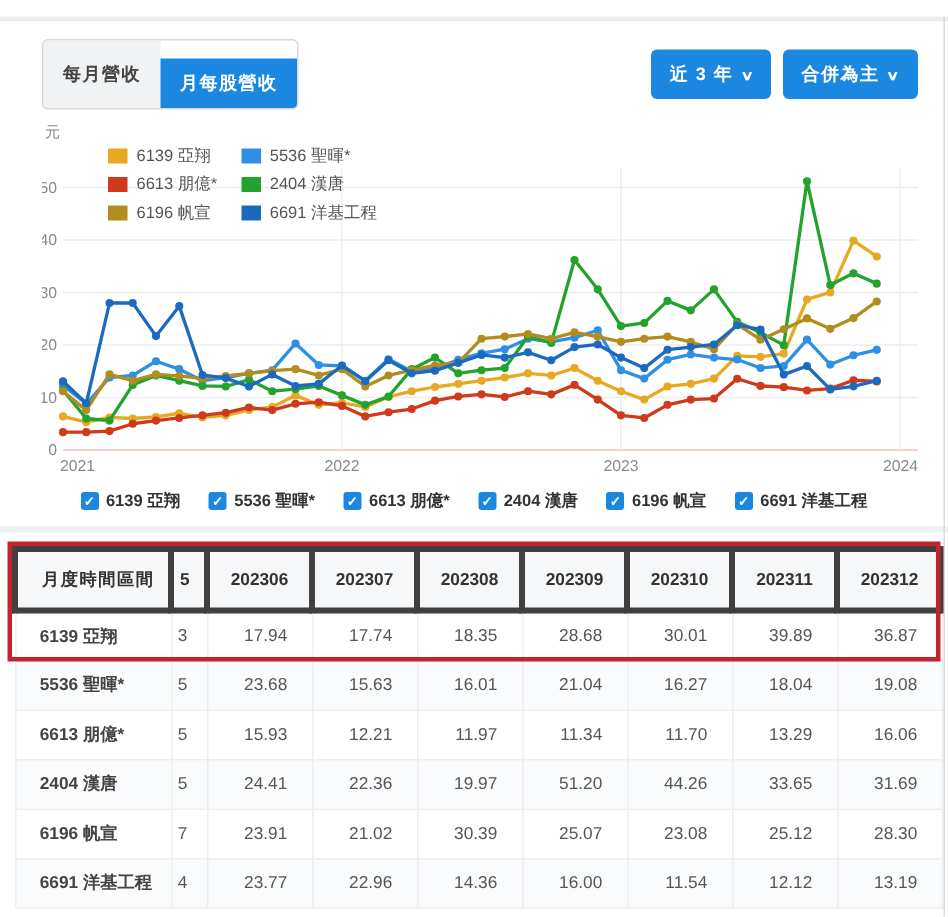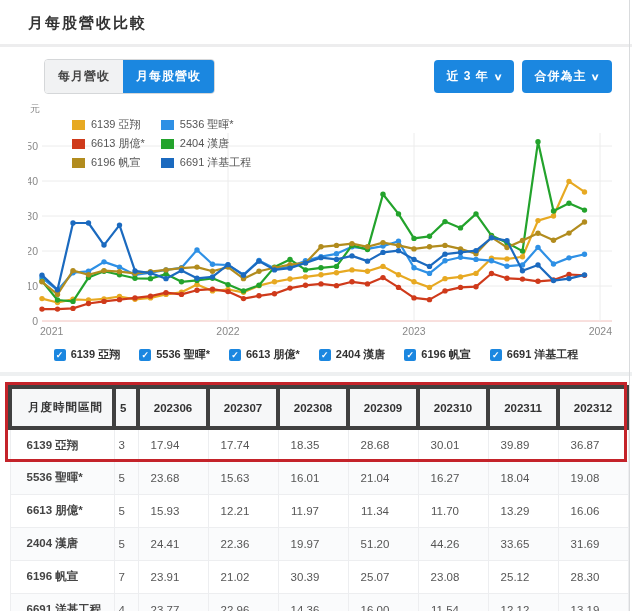--- a/index.html
+++ b/index.html
@@ -9,25 +9,25 @@
   .right-edge { position:absolute; top:0; right:2px; width:1px; height:100%;
     background:#d9dbdd; z-index:9; }
 
   
   .title-row { padding:14px 0 0 28px; }
   .title-row h1 { font-size:15px; font-weight:bold; color:#333; letter-spacing:2px; }
   .hr1 { margin-top:11px; height:3px; background:#ededee; }
 
   
   .controls { display:flex; justify-content:space-between; align-items:center;
-    padding:12px 20px 0 44px; }
+    padding:12px 20px 0 28px; }
   .tabs { display:flex; border:1px solid #d5d7d9; border-radius:4px; overflow:hidden; }
   .tab { border:none; font-family:inherit; font-size:12px; font-weight:bold;
     padding:8px 13px; background:#f1f2f3; color:#444; cursor:pointer; letter-spacing:1px; }
-  .tab.active { background:#1b87e0; color:#fff; }
+  .tab.active { background:#1b87e0; color:#fff;margin-top:12px; }
   .right-controls { display:flex; gap:8px; }
   .dd-btn { border:none; font-family:inherit; font-size:12px; font-weight:bold;
     background:#1b87e0; color:#fff; border-radius:4px; padding:8px 12px;
     display:flex; align-items:center; gap:6px; cursor:pointer; letter-spacing:1px; }
   .dd-btn .chev { font-size:9px; transform:scaleX(1.4); }
 
   
   .chart-section { position:relative; margin-top:8px; }
   .unit-label { margin-left:30px; font-size:10px; color:#888; height:11px; }
   .chart-wrap { position:relative; margin-left:28px; width:586px; height:230px; }
@@ -43,38 +43,35 @@
     font-size:9px; line-height:12px; text-align:center; display:inline-block; }
 
   .hr2 { height:4px; background:#eef0f1; margin-top:10px; }
 
   
   .table-section { position:relative; margin:9px 6px 0 8px; }
   table { border-collapse:collapse; width:618px; table-layout:fixed; font-size:11.5px; }
   th { height:41px; background:#f6f7f8; font-weight:bold; color:#333;
     border:4px solid #404040; text-align:center; }
   th.name-h { text-align:left; padding-left:16px; letter-spacing:1px; }
-  td { height:33px; border:1px solid #edeef0; text-align:center; padding-right:16px;
+  td { height:33px; border:1px solid #edeef0; text-align:right; padding-right:16px;
     color:#555; background:#fff; }
   td.name { text-align:left; padding-left:16px; padding-right:4px;
     font-weight:bold; color:#444; }
   td.partial, th.partial { text-align:left; padding:0 2px 0 4px; overflow:hidden; }
   tbody tr:nth-child(even) td { background:#fafbfc; }
   .red-box { position:absolute; left:-3px; top:-3px; width:622px; height:80px;
     border:3px solid #c4232a; z-index:5; pointer-events:none; }
 </style>
 </head>
 <body>
 
 <div class="page">
   <div class="right-edge"></div>
 
-  <div class="title-row">
-    <h1>月每股營收比較</h1>
-  </div>
   <div class="hr1"></div>
 
   <div class="controls">
     <div class="tabs">
       <button class="tab">每月營收</button>
       <button class="tab active">月每股營收</button>
     </div>
     <div class="right-controls">
       <button class="dd-btn">
         <span>近 3 年</span>

